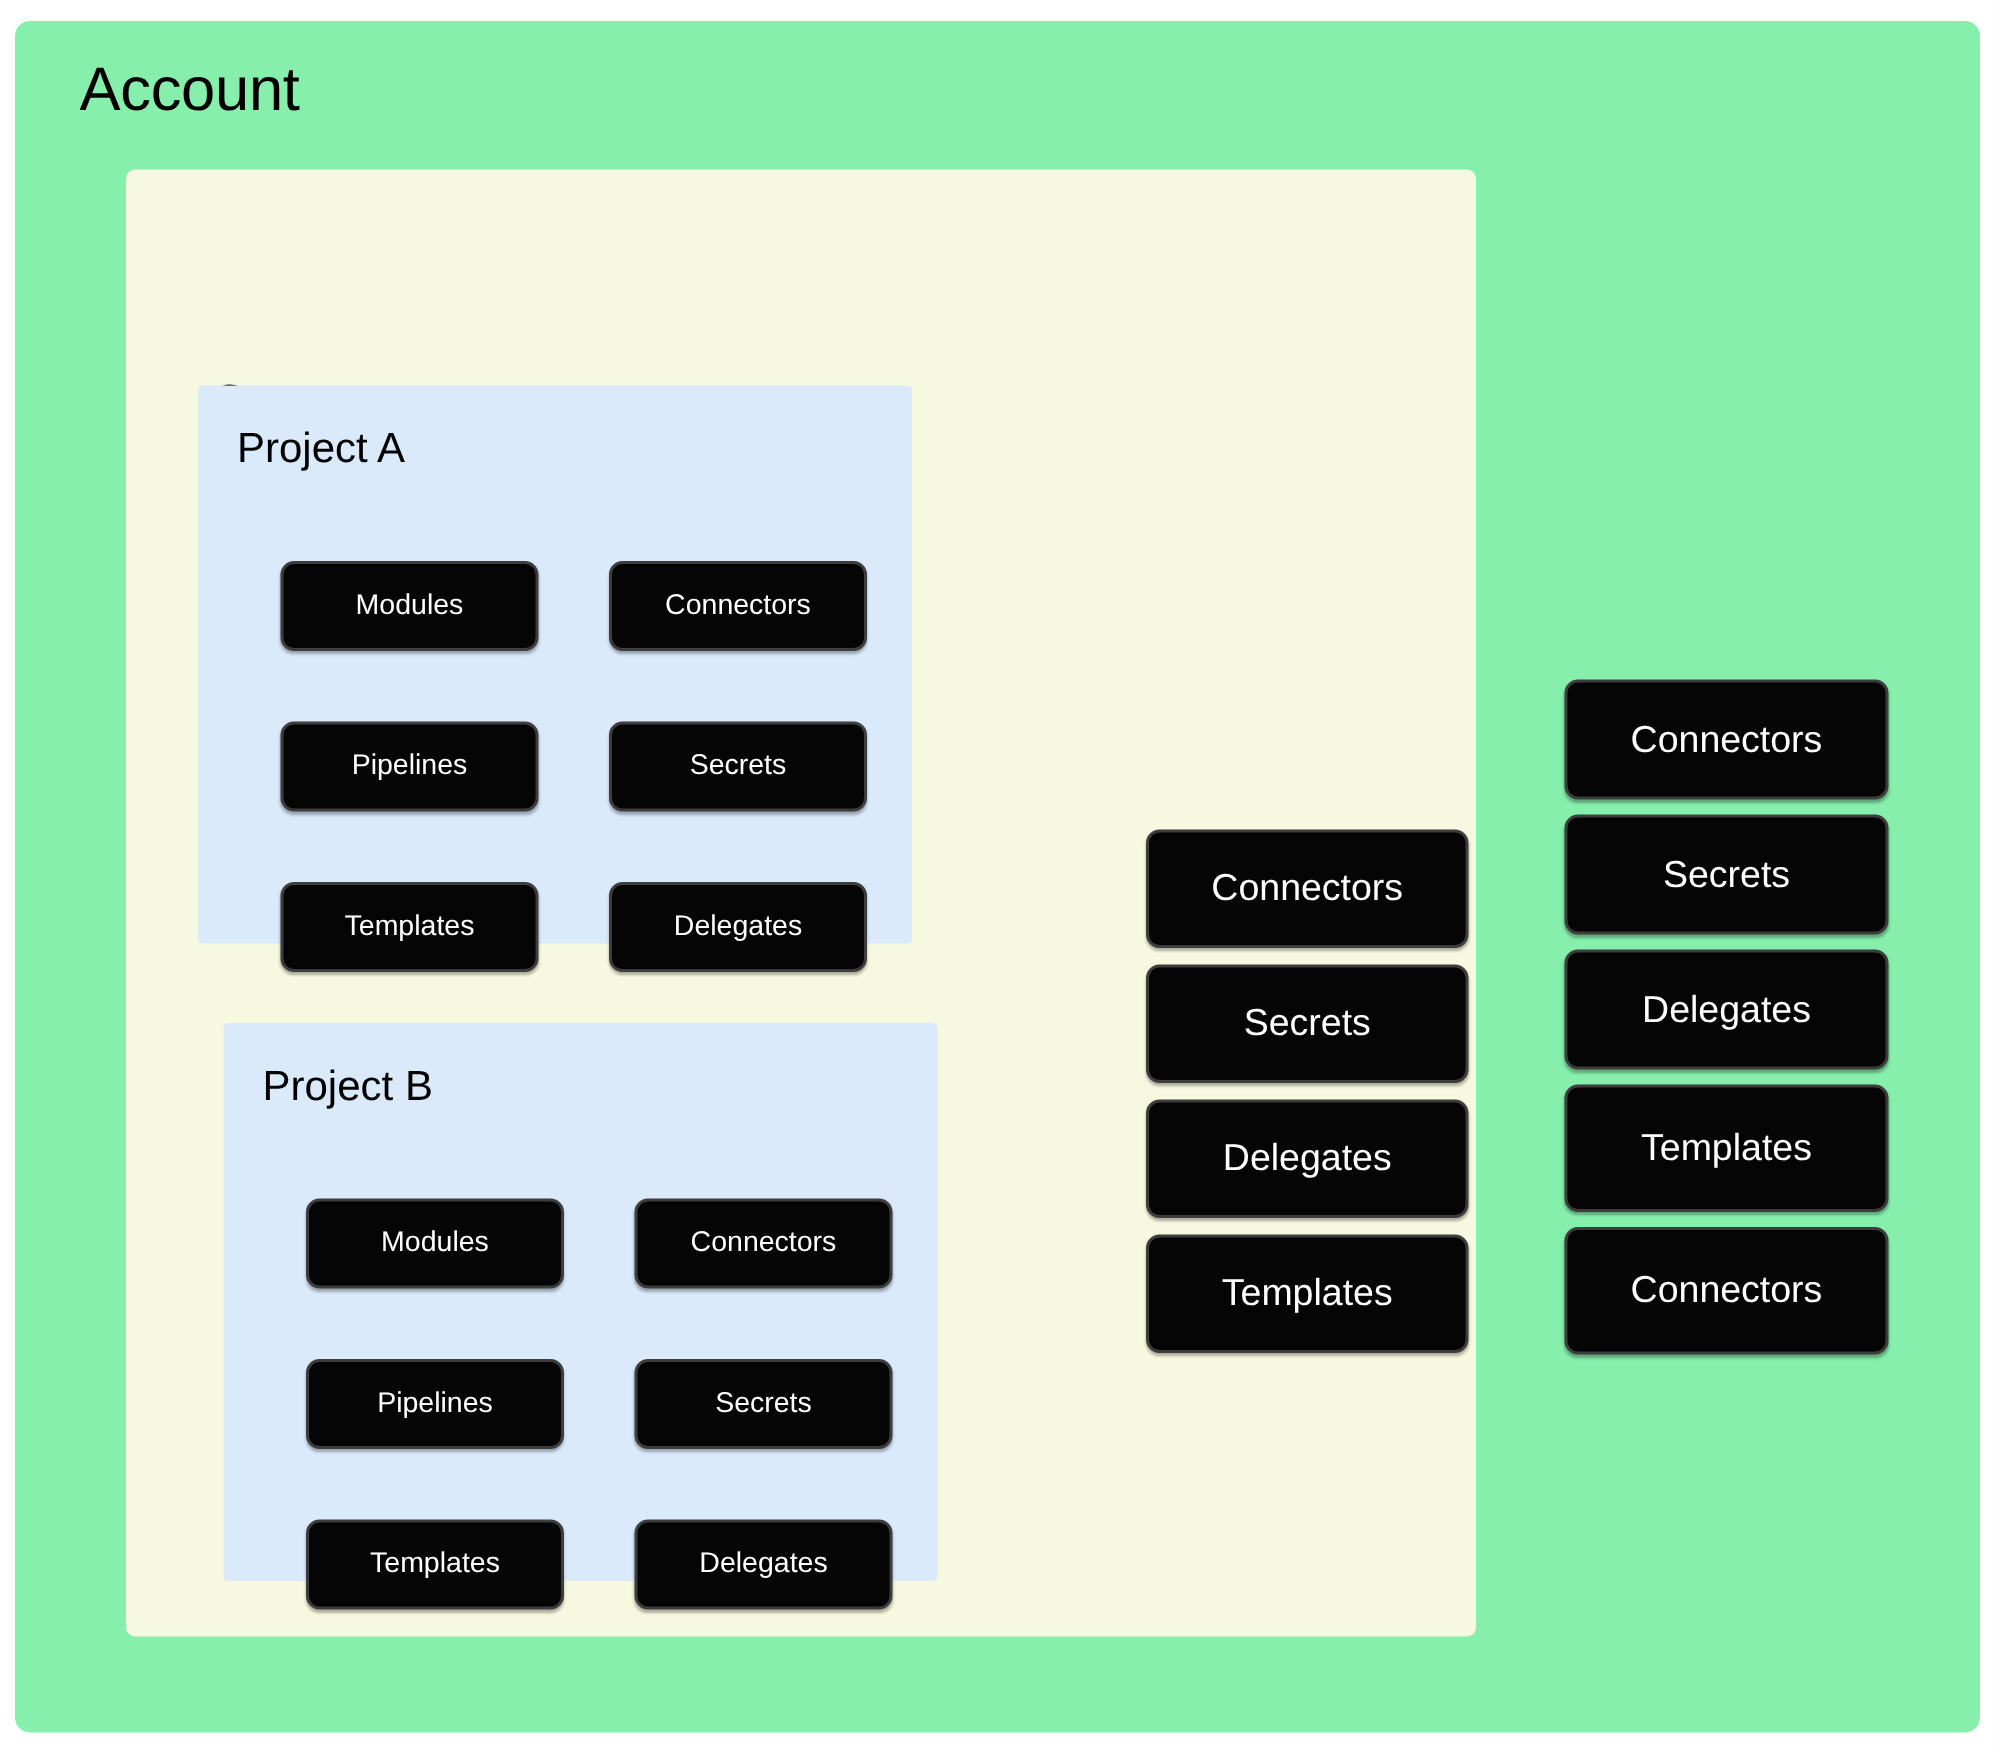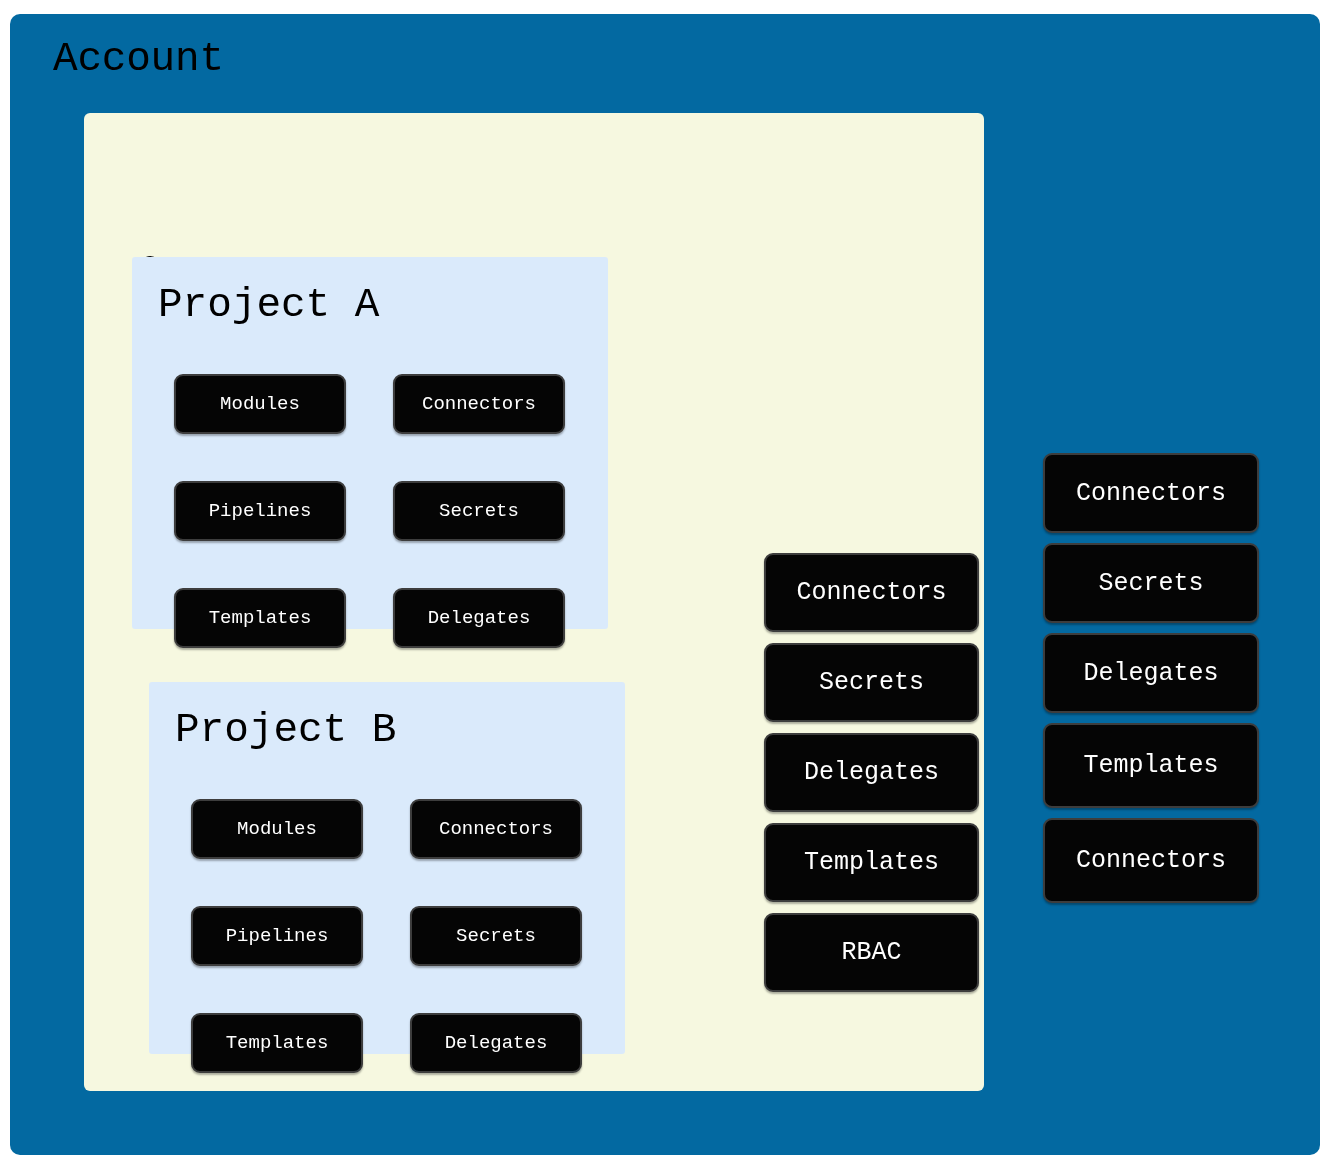--- a/index.html
+++ b/index.html
@@ -15,24 +15,23 @@
     -webkit-font-smoothing: antialiased;
   }
 
   
   .account-panel {
     position: absolute;
     left: 10px;
     top: 14px;
     width: 1310px;
     height: 1141px;
-    background: #0369a1;
+    background: #86efac;
     border-radius: 10px;
     box-sizing: border-box;
-    font-family: Liberation Mono, monospace;
   }
 
   .account-title {
     position: absolute;
     left: 43px;
     top: 25px;
     font-size: 41px;
     line-height: 1;
     color: #000000;
     letter-spacing: -0.2px;
@@ -70,29 +69,29 @@
     border-radius: 3px;
     box-sizing: border-box;
   }
   .project-panel.project-a { top: 144px; height: 372px; }
   .project-panel.project-b { top: 569px; height: 372px; margin-left: 17px; }
 
   .project-title {
     position: absolute;
     left: 26px;
     top: 28px;
-    font-size: 41px;
+    font-size: 28px;
     line-height: 1;
     color: #000000;
     white-space: nowrap;
   }
 
   .project-chip-grid {
     position: absolute;
-    left: 42px;
+    left: 55px;
     top: 117px;
     display: grid;
     grid-template-columns: 172px 172px;
     grid-auto-rows: 60px;
     column-gap: 20px;
     row-gap: 13px;
     gap: 47px;
   }
 
   
@@ -176,21 +175,20 @@
         <div class="chip small">Templates</div>
         <div class="chip small">Delegates</div>
       </div>
     </div>
 
     <div class="org-column">
       <div class="chip large">Connectors</div>
       <div class="chip large">Secrets</div>
       <div class="chip large">Delegates</div>
       <div class="chip large">Templates</div>
-      <div class="chip large">RBAC</div>
     </div>
 
   </div>
 
   <div class="account-column">
     <div class="chip large">Connectors</div>
     <div class="chip large">Secrets</div>
     <div class="chip large">Delegates</div>
     <div class="chip large tall">Templates</div>
     <div class="chip large tall">Connectors</div>

